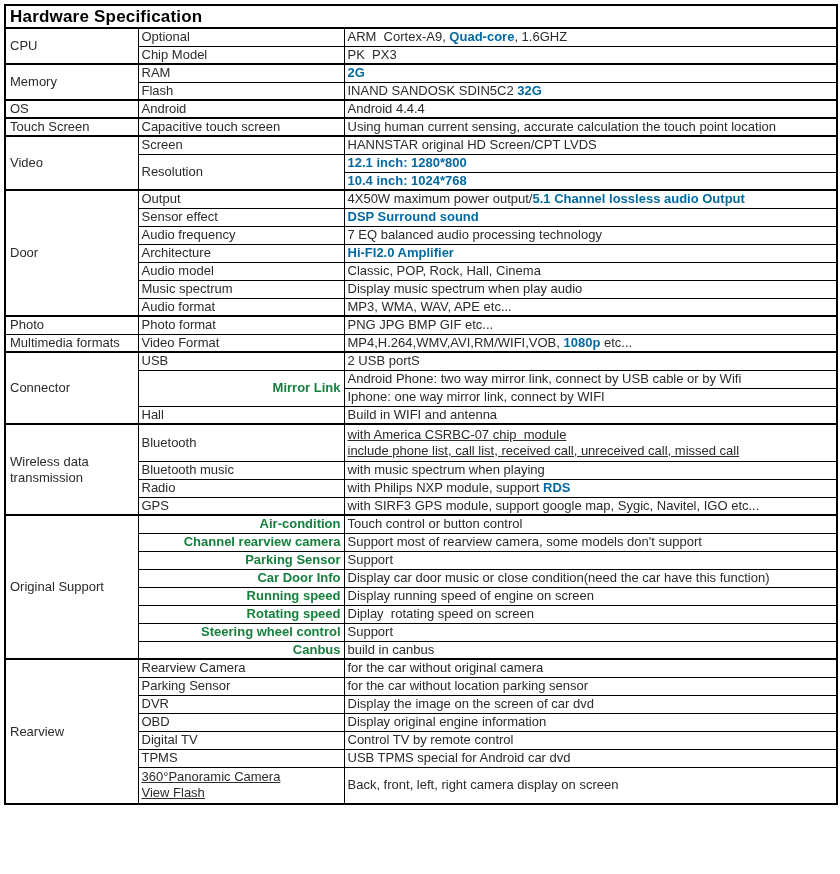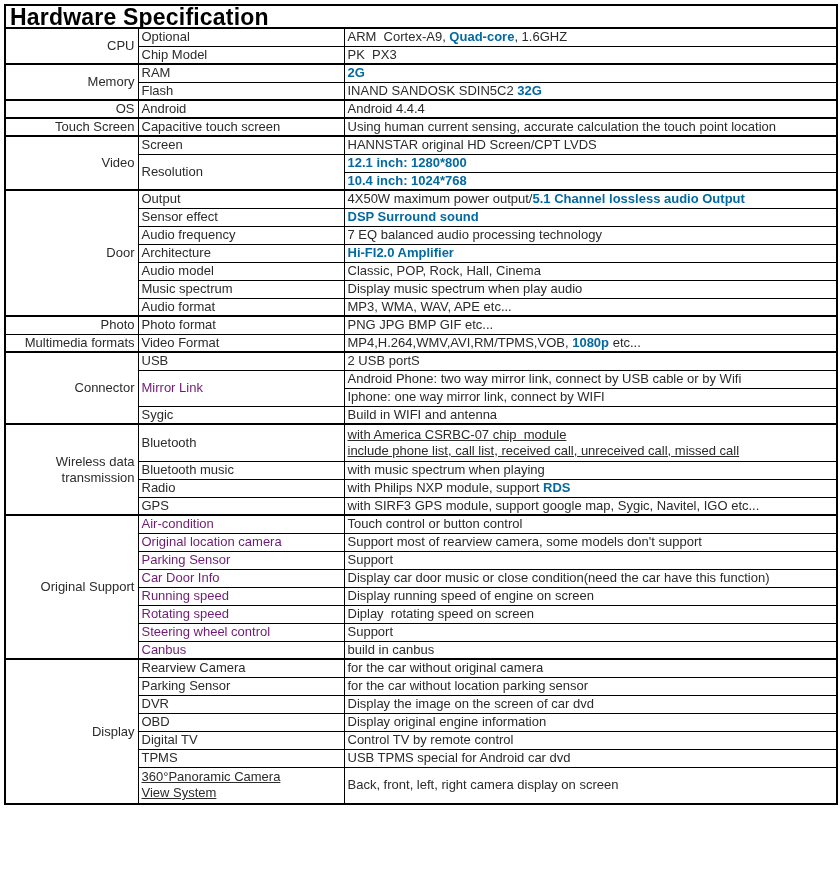--- a/index.html
+++ b/index.html
@@ -22,29 +22,29 @@
     padding: 0 3px;
     font-size: 13px;
     color: #2b2b2b;
     line-height: 16px;
     vertical-align: middle;
     white-space: pre-wrap;
     overflow: hidden;
   }
   tr.grp td { border-top: 2px solid #000; }
   td.title-cell {
-    font-size: 23px;
+    font-size: 17px;
     font-weight: 700;
     color: #000;
     height: 23px;
     padding-left: 4px;
     letter-spacing: 0.2px;
   }
-  td.cat { padding-left: 4px; text-align: right; }
-  td.blbl { font-weight: 400; color: #701a75; }
+  td.cat { padding-left: 4px; }
+  td.blbl { font-weight: 700; color: #15803d; text-align: right; }
   td b { font-weight: 700; color: #0369a1; }
   td.h2 { height: 37px; }
   .line { display: block; text-decoration: underline; }
 </style>
 </head>
 <body>
 
 <div class="sheet">
 <table class="spec">
   <colgroup>
@@ -134,37 +134,37 @@
 
   <tr class="grp">
     <td class="cat">Photo</td>
     <td>Photo format</td>
     <td>PNG JPG BMP GIF etc...</td>
   </tr>
 
   <tr>
     <td class="cat">Multimedia formats</td>
     <td>Video Format</td>
-    <td><span>MP4,H.264,WMV,AVI,RM/TPMS,VOB, </span><b>1080p</b><span> etc...</span></td>
+    <td><span>MP4,H.264,WMV,AVI,RM/WIFI,VOB, </span><b>1080p</b><span> etc...</span></td>
   </tr>
 
   <tr class="grp">
     <td class="cat" rowspan="4">Connector</td>
     <td>USB</td>
     <td>2 USB portS</td>
   </tr>
   <tr>
     <td class="blbl" rowspan="2">Mirror Link</td>
     <td>Android Phone: two way mirror link, connect by USB cable or by Wifi</td>
   </tr>
   <tr>
     <td>Iphone: one way mirror link, connect by WIFI</td>
   </tr>
   <tr>
-    <td>Sygic</td>
+    <td>Hall</td>
     <td>Build in WIFI and antenna</td>
   </tr>
 
   <tr class="grp">
     <td class="cat" rowspan="4">Wireless data transmission</td>
     <td class="h2">Bluetooth</td>
     <td class="h2"><span class="line">with America CSRBC-07 chip  module</span><span class="line">include phone list, call list, received call, unreceived call, missed call</span></td>
   </tr>
   <tr>
     <td>Bluetooth music</td>
@@ -178,21 +178,21 @@
     <td>GPS</td>
     <td>with SIRF3 GPS module, support google map, Sygic, Navitel, IGO etc...</td>
   </tr>
 
   <tr class="grp">
     <td class="cat" rowspan="8">Original Support</td>
     <td class="blbl">Air-condition</td>
     <td>Touch control or button control</td>
   </tr>
   <tr>
-    <td class="blbl">Original location camera</td>
+    <td class="blbl">Channel rearview camera</td>
     <td>Support most of rearview camera, some models don't support</td>
   </tr>
   <tr>
     <td class="blbl">Parking Sensor</td>
     <td>Support</td>
   </tr>
   <tr>
     <td class="blbl">Car Door Info</td>
     <td>Display car door music or close condition(need the car have this function)</td>
   </tr>
@@ -207,21 +207,21 @@
   <tr>
     <td class="blbl">Steering wheel control</td>
     <td>Support</td>
   </tr>
   <tr>
     <td class="blbl">Canbus</td>
     <td>build in canbus</td>
   </tr>
 
   <tr class="grp">
-    <td class="cat" rowspan="7">Display</td>
+    <td class="cat" rowspan="7">Rearview</td>
     <td>Rearview Camera</td>
     <td>for the car without original camera</td>
   </tr>
   <tr>
     <td>Parking Sensor</td>
     <td>for the car without location parking sensor</td>
   </tr>
   <tr>
     <td>DVR</td>
     <td>Display the image on the screen of car dvd</td>
@@ -232,18 +232,18 @@
   </tr>
   <tr>
     <td>Digital TV</td>
     <td>Control TV by remote control</td>
   </tr>
   <tr>
     <td>TPMS</td>
     <td>USB TPMS special for Android car dvd</td>
   </tr>
   <tr>
-    <td class="h2"><span class="line">360°Panoramic Camera</span><span class="line">View System</span></td>
+    <td class="h2"><span class="line">360°Panoramic Camera</span><span class="line">View Flash</span></td>
     <td class="h2">Back, front, left, right camera display on screen</td>
   </tr>
   </tbody>
 </table>
 </div>
 
 </body></html>

